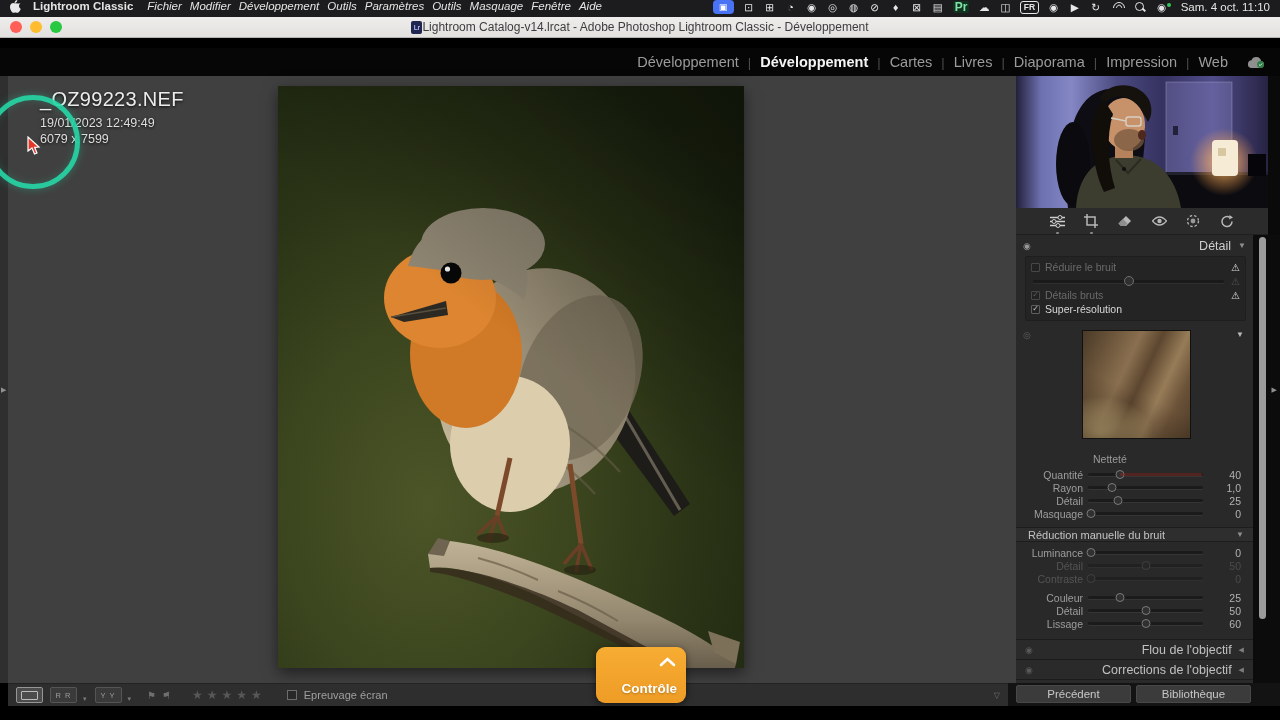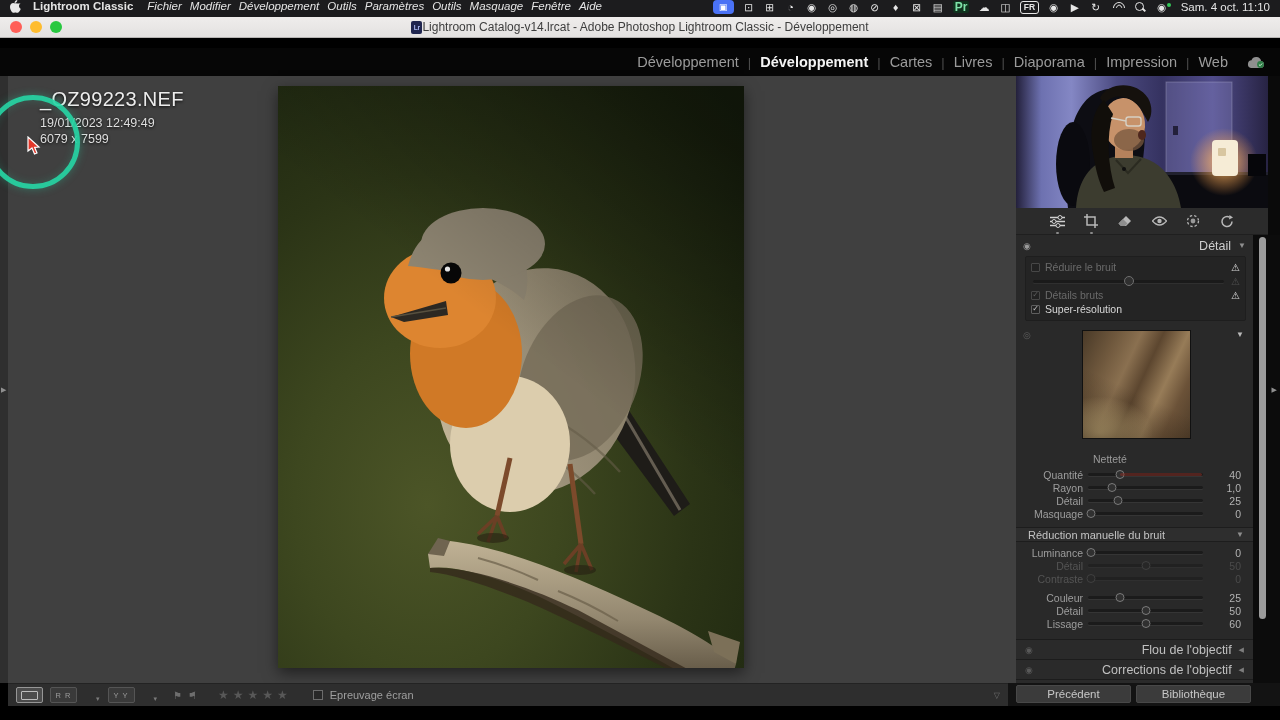--- a/index.html
+++ b/index.html
@@ -143,21 +143,21 @@
   .cp-eye{color:#595959;font-size:9px}
   .cp-label{margin-left:auto;font-size:12.5px;color:#c0c0c0}
   .cp-arrow{margin-left:7px;color:#7d7d7d;font-size:7px}
 
   
   #bottom-toolbar{position:absolute;top:683px;left:8px;width:1000px;height:23px;background:#2e2e2e;
     border-top:1px solid #232323;display:flex;align-items:center;padding:0 8px;gap:7px}
   .loupe-btn{width:27px;height:16px;border:1px solid #969696;border-radius:2px;background:#4c4c4c;
     display:flex;align-items:center;justify-content:center}
   .loupe-btn i{display:block;width:17px;height:9px;border:1px solid #bdbdbd;border-radius:1px}
-  .vc-group{display:flex;align-items:flex-end;gap:18px}
+  .vc-group{display:flex;align-items:flex-end;gap:5px}
   .vc-btn{width:27px;height:16px;border:1px solid #555;border-radius:2px;background:#3a3a3a;
     color:#9c9c9c;font-size:7.5px;display:flex;align-items:center;justify-content:center;letter-spacing:1px}
   .vc-caret{color:#7b7b7b;font-size:7px;padding:0 1px}
   .flags{display:flex;gap:6px;margin-left:8px;color:#6e6e6e;font-size:10px}
   .stars{margin-left:14px;color:#585858;font-size:12px;letter-spacing:4px}
   .proof{display:flex;align-items:center;gap:7px;margin-left:14px}
   .proof-box{width:10px;height:10px;border:1px solid #6c6c6c;background:#282828}
   .proof-label{font-size:11px;color:#9f9f9f}
   .tb-caret{margin-left:auto;color:#6f6f6f;font-size:8px}
 
@@ -608,14 +608,22 @@
     <span class="tb-caret">▽</span>
   </div>
 
   <div id="panel-footer">
     <span class="pf-btn">Précédent</span>
     <span class="pf-btn">Bibliothèque</span>
   </div>
 
   <div id="strip-bottom"></div>
 
+  <div id="control-btn">
+    <span class="ctrl-chevron">
+      <svg width="17" height="10" viewBox="0 0 17 10">
+          <polyline points="2,8 8.5,2 15,8" stroke="#ffffff" stroke-width="2.6" fill="none" stroke-linecap="round"></polyline>
+        </svg>
+    </span>
+    <span class="ctrl-label">Contrôle</span>
+  </div>
 
 </div>
 
 </body></html>

